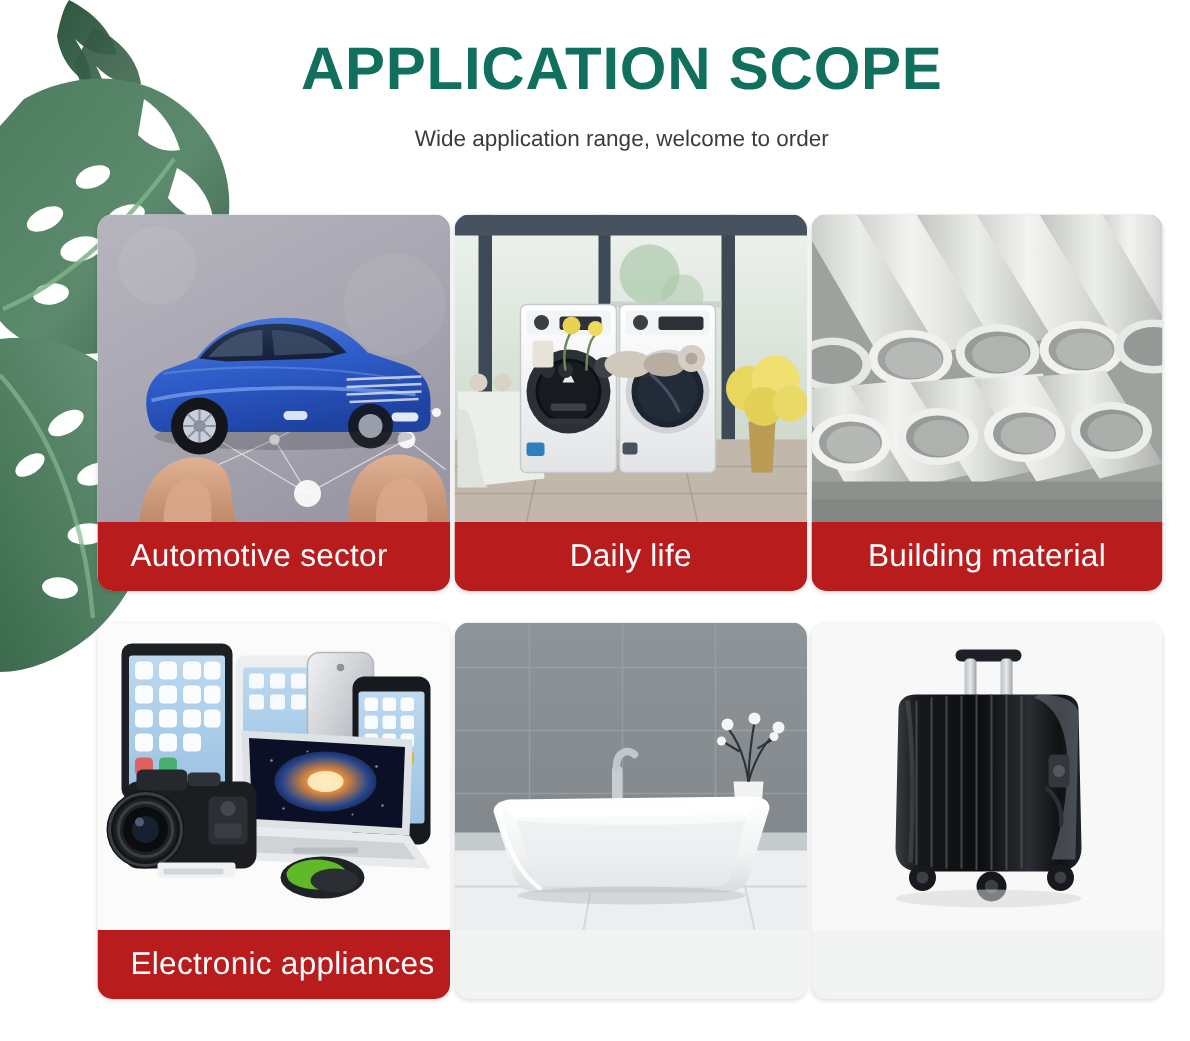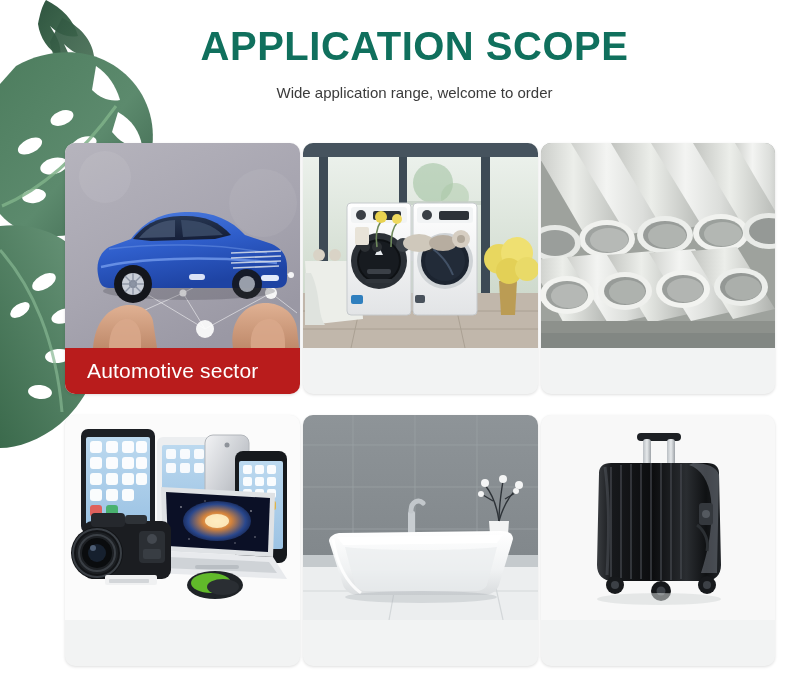--- a/index.html
+++ b/index.html
@@ -362,20 +362,21 @@
           <path d="M88 104 C 88 92 90 84 94 80" stroke="#6f8a5c" stroke-width="1.6" fill="none"></path>
           <circle cx="94" cy="76" r="5" fill="#efd95f"></circle>
 
           <path d="M196 138 L 214 138 L 212 172 L 198 172 Z" fill="#bb9c54"></path>
           <circle cx="196" cy="116" r="15" fill="#e8d75f"></circle>
           <circle cx="214" cy="110" r="16" fill="#efe071"></circle>
           <circle cx="206" cy="128" r="13" fill="#e3d056"></circle>
           <circle cx="224" cy="126" r="12" fill="#e9da68"></circle>
         </svg>
       </div>
+      <div class="card-caption">Daily life</div>
     </div>
 
     <div class="card">
       <div class="card-photo">
         <svg class="scene" viewBox="0 0 234 205" preserveAspectRatio="xMidYMid slice" xmlns="http://www.w3.org/2000/svg">
           <defs>
             <linearGradient id="pipe" x1="0" y1="0" x2="1" y2="0">
               <stop offset="0%" stop-color="#cfd1cd"></stop>
               <stop offset="35%" stop-color="#f3f4f2"></stop>
               <stop offset="70%" stop-color="#dcdedb"></stop>
@@ -441,20 +442,21 @@
 
             <ellipse cx="200" cy="144" rx="27" ry="19" fill="#eceeeb"></ellipse>
             <ellipse cx="200" cy="144" rx="21" ry="14" fill="#949895"></ellipse>
             <ellipse cx="202" cy="145" rx="18" ry="12" fill="#abafab"></ellipse>
           </g>
 
           <rect x="0" y="178" width="234" height="27" fill="#8d918c"></rect>
           <rect x="0" y="190" width="234" height="15" fill="#7e837f" opacity="0.7"></rect>
         </svg>
       </div>
+      <div class="card-caption">Building material</div>
     </div>
 
     <div class="card">
       <div class="card-photo">
         <svg class="scene" viewBox="0 0 235 205" preserveAspectRatio="xMidYMid slice" xmlns="http://www.w3.org/2000/svg">
           <defs>
             <linearGradient id="screen4" x1="0" y1="0" x2="0" y2="1">
               <stop offset="0%" stop-color="#bcd9ef"></stop>
               <stop offset="100%" stop-color="#9cc3e4"></stop>
             </linearGradient>
@@ -570,20 +572,21 @@
           <circle cx="87" cy="124" r="5" fill="#43484f"></circle>
           <rect x="78" y="134" width="18" height="10" rx="2" fill="#383d43"></rect>
           <rect x="40" y="160" width="52" height="10" rx="2" fill="#f0f1f2"></rect>
           <rect x="44" y="164" width="40" height="4" rx="1" fill="#d3d6d9"></rect>
 
           <ellipse cx="150" cy="170" rx="28" ry="14" fill="#1f2327"></ellipse>
           <ellipse cx="146" cy="168" rx="20" ry="10" fill="#61b92a"></ellipse>
           <ellipse cx="158" cy="172" rx="16" ry="8" fill="#2a2e33"></ellipse>
         </svg>
       </div>
+      <div class="card-caption align-left">Electronic appliances</div>
     </div>
 
     <div class="card">
       <div class="card-photo">
         <svg class="scene" viewBox="0 0 235 205" preserveAspectRatio="xMidYMid slice" xmlns="http://www.w3.org/2000/svg">
           <defs>
             <linearGradient id="tub" x1="0" y1="0" x2="0" y2="1">
               <stop offset="0%" stop-color="#ffffff"></stop>
               <stop offset="60%" stop-color="#f0f2f3"></stop>
               <stop offset="100%" stop-color="#d9dcde"></stop>

